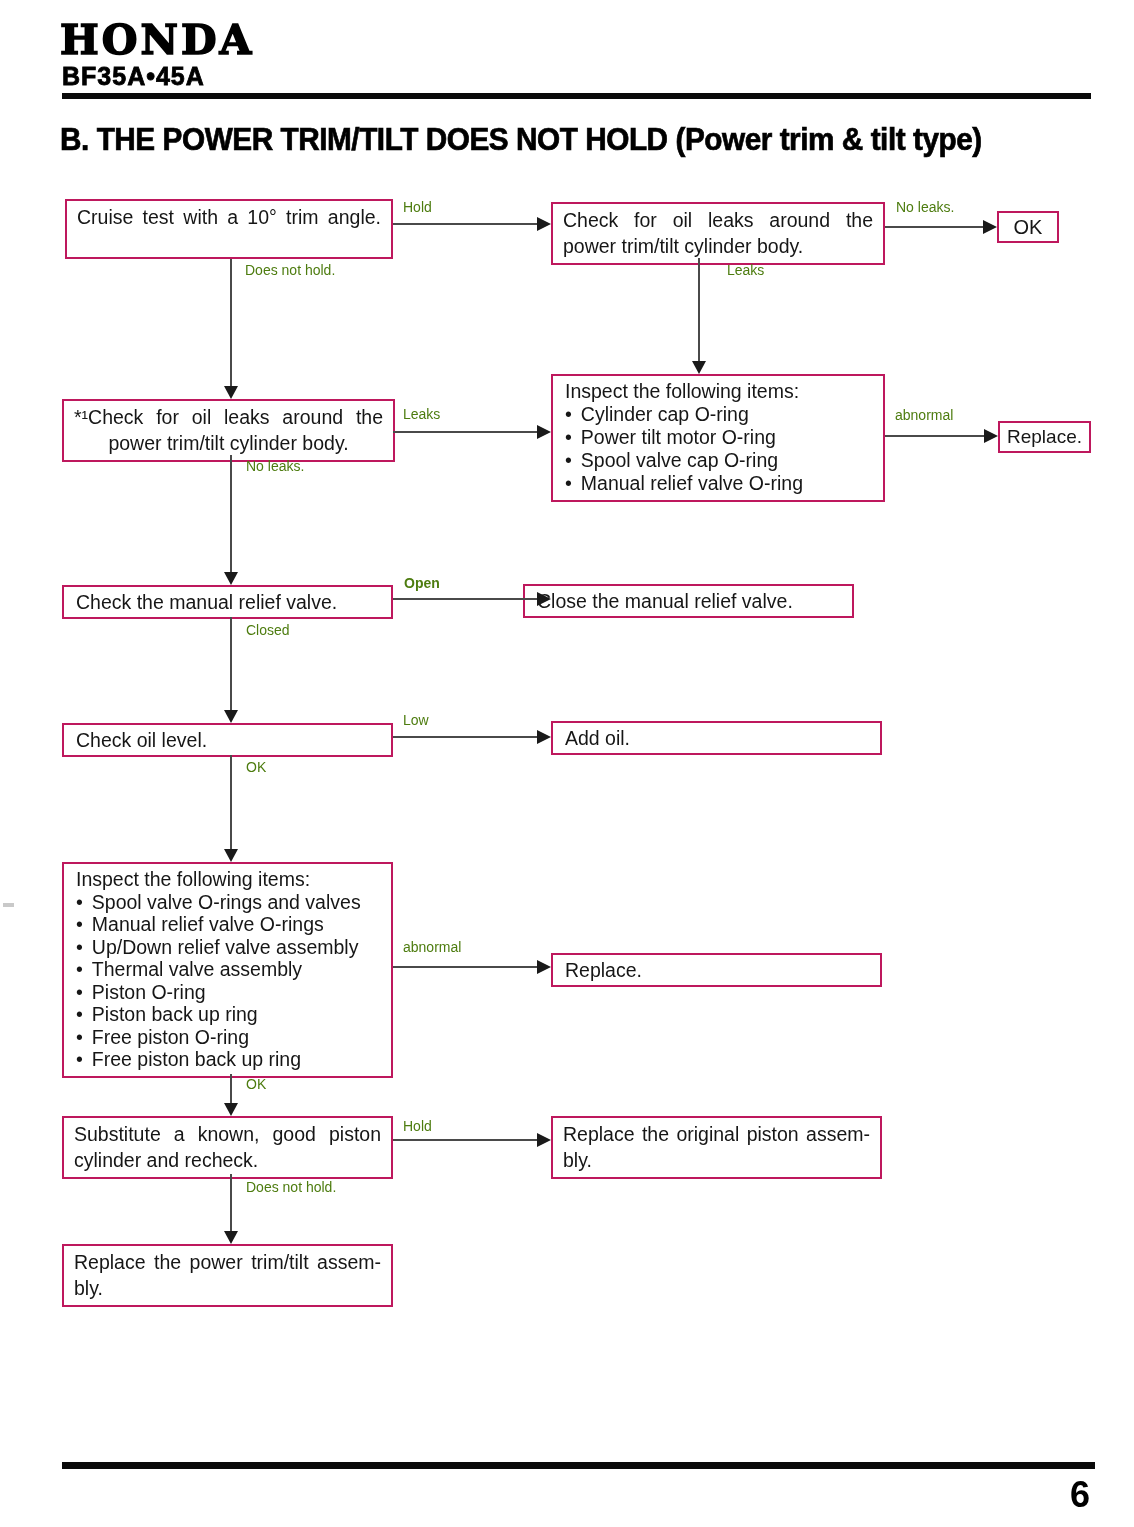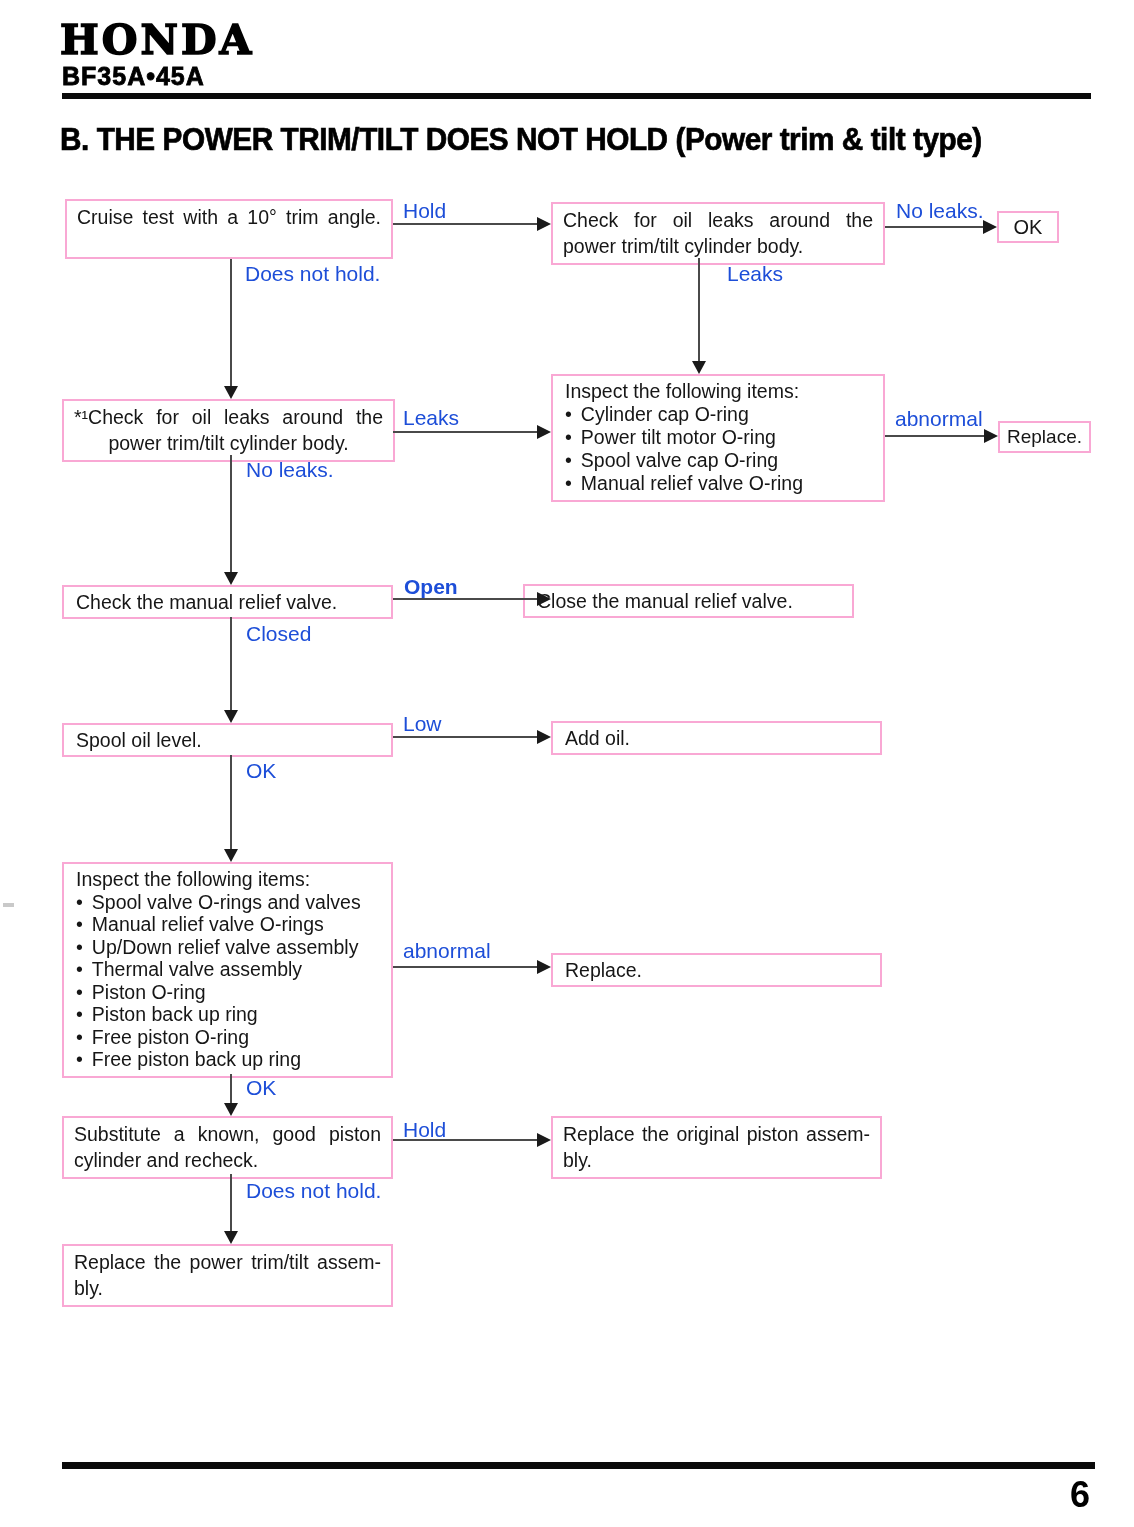--- a/index.html
+++ b/index.html
@@ -38,21 +38,21 @@
     transform:scaleX(0.93);
     transform-origin:left center;
     white-space:nowrap;
     -webkit-text-stroke:0.7px #000;
   }
   
   .fbox{
     position:absolute;
     box-sizing:border-box;
     background:#fff;
-    border:2px solid #f9a8d4;
+    border:2px solid #be185d;
     font-size:19.5px;
     line-height:26px;
     padding:3px 10px 4px 10px;
     color:#161616;
   }
   .fbox .ln{white-space:nowrap;}
   .fbox .just{
     white-space:normal;
     text-align:justify;
     text-align-last:justify;
@@ -62,22 +62,22 @@
     display:flex;align-items:center;justify-content:center;
     padding:0;font-size:20px;
   }
   .fbox.single{line-height:24px;padding:3px 12px;}
   .fbox.list{line-height:23px;padding:4px 12px 5px 12px;}
   .fbox.list .bullet-line{white-space:nowrap;}
   .fbox.list .bullet-line::before{content:"•";margin-right:9px;}
   
   .lbl{
     position:absolute;
-    font-size:21px;
-    color:#1d4ed8;
+    font-size:14px;
+    color:#4d7c0f;
     white-space:nowrap;
   }
   
   .hline{position:absolute;height:2px;background:#4a4a4a;}
   .vline{position:absolute;width:2px;background:#4a4a4a;}
   .head-r{
     position:absolute;width:0;height:0;
     border-top:7px solid transparent;
     border-bottom:7px solid transparent;
     border-left:14px solid #1a1a1a;
@@ -132,21 +132,21 @@
   </div>
 
   <div class="fbox single" style="left:62px;top:585px;width:331px;min-height:32px;">
     <div class="ln">Check the manual relief valve.</div>
   </div>
   <div class="fbox single" style="left:523px;top:584px;width:331px;min-height:31px;">
     <div class="ln">Close the manual relief valve.</div>
   </div>
 
   <div class="fbox single" style="left:62px;top:723px;width:331px;min-height:32px;">
-    <div class="ln">Spool oil level.</div>
+    <div class="ln">Check oil level.</div>
   </div>
   <div class="fbox single" style="left:551px;top:721px;width:331px;min-height:32px;">
     <div class="ln">Add oil.</div>
   </div>
 
   <div class="fbox list" style="left:62px;top:862px;width:331px;min-height:212px;line-height:22.5px;">
     <div>Inspect the following items:</div>
     <div class="bullet-line">Spool valve O-rings and valves</div>
     <div class="bullet-line">Manual relief valve O-rings</div>
     <div class="bullet-line">Up/Down relief valve assembly</div>

